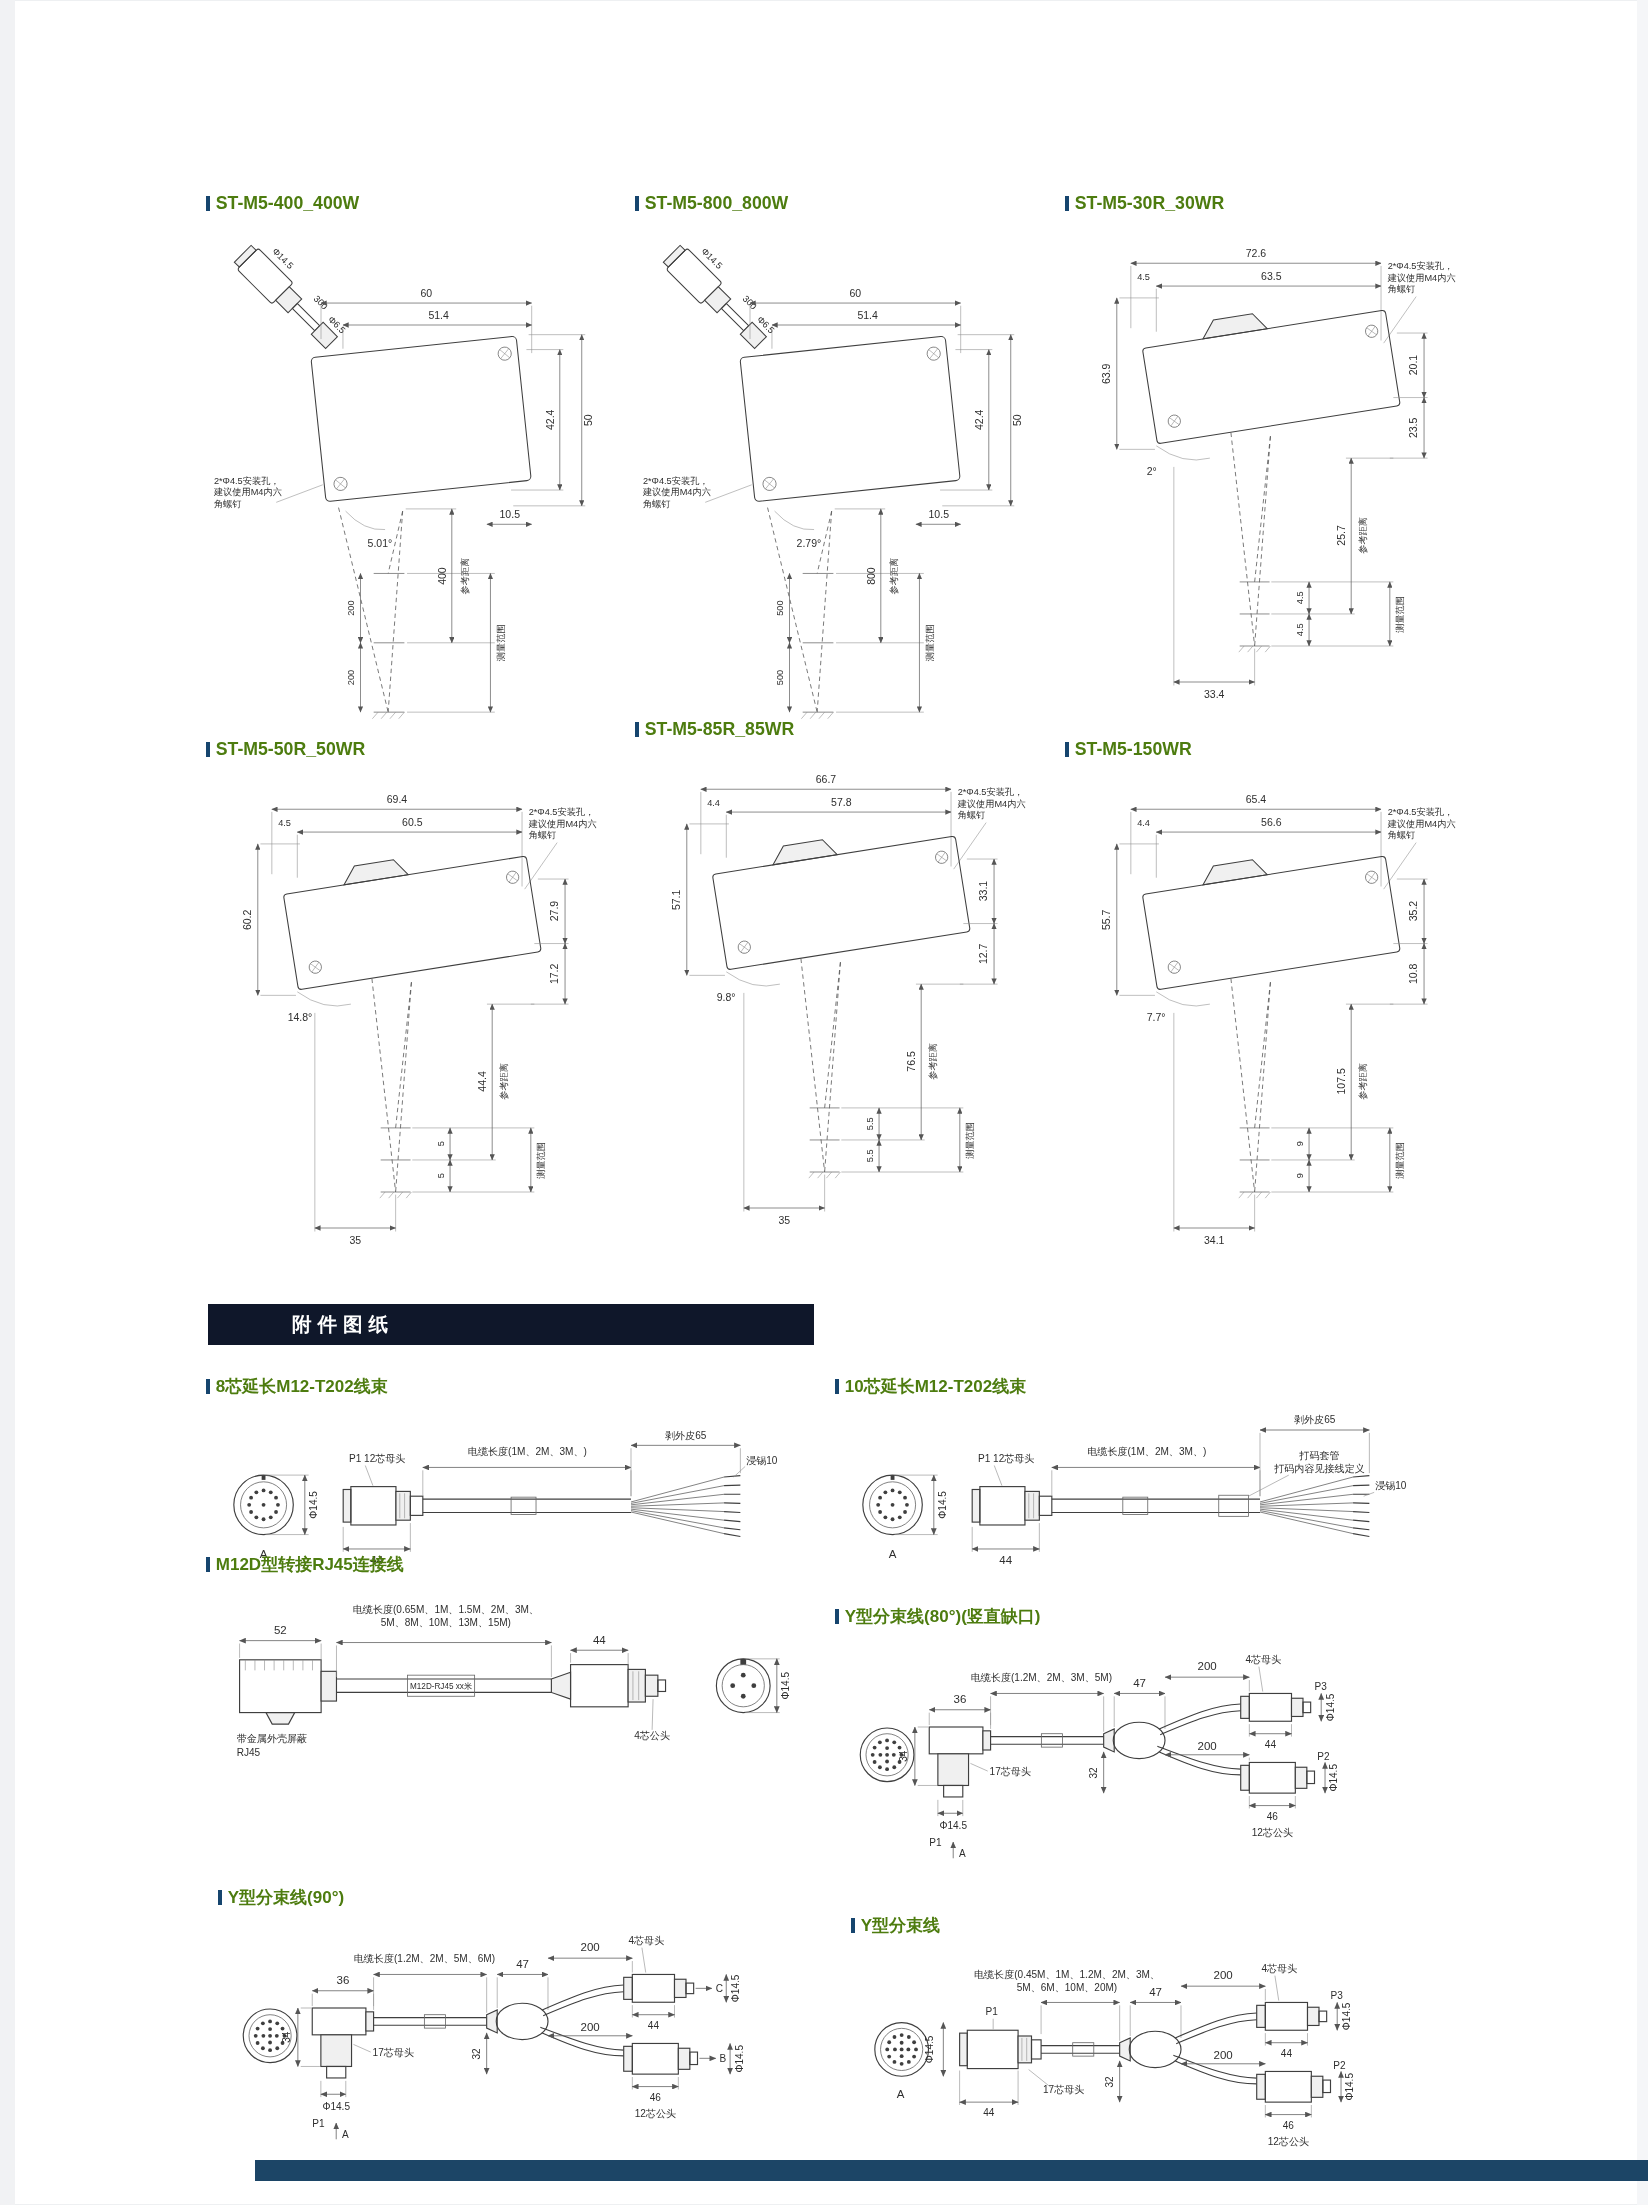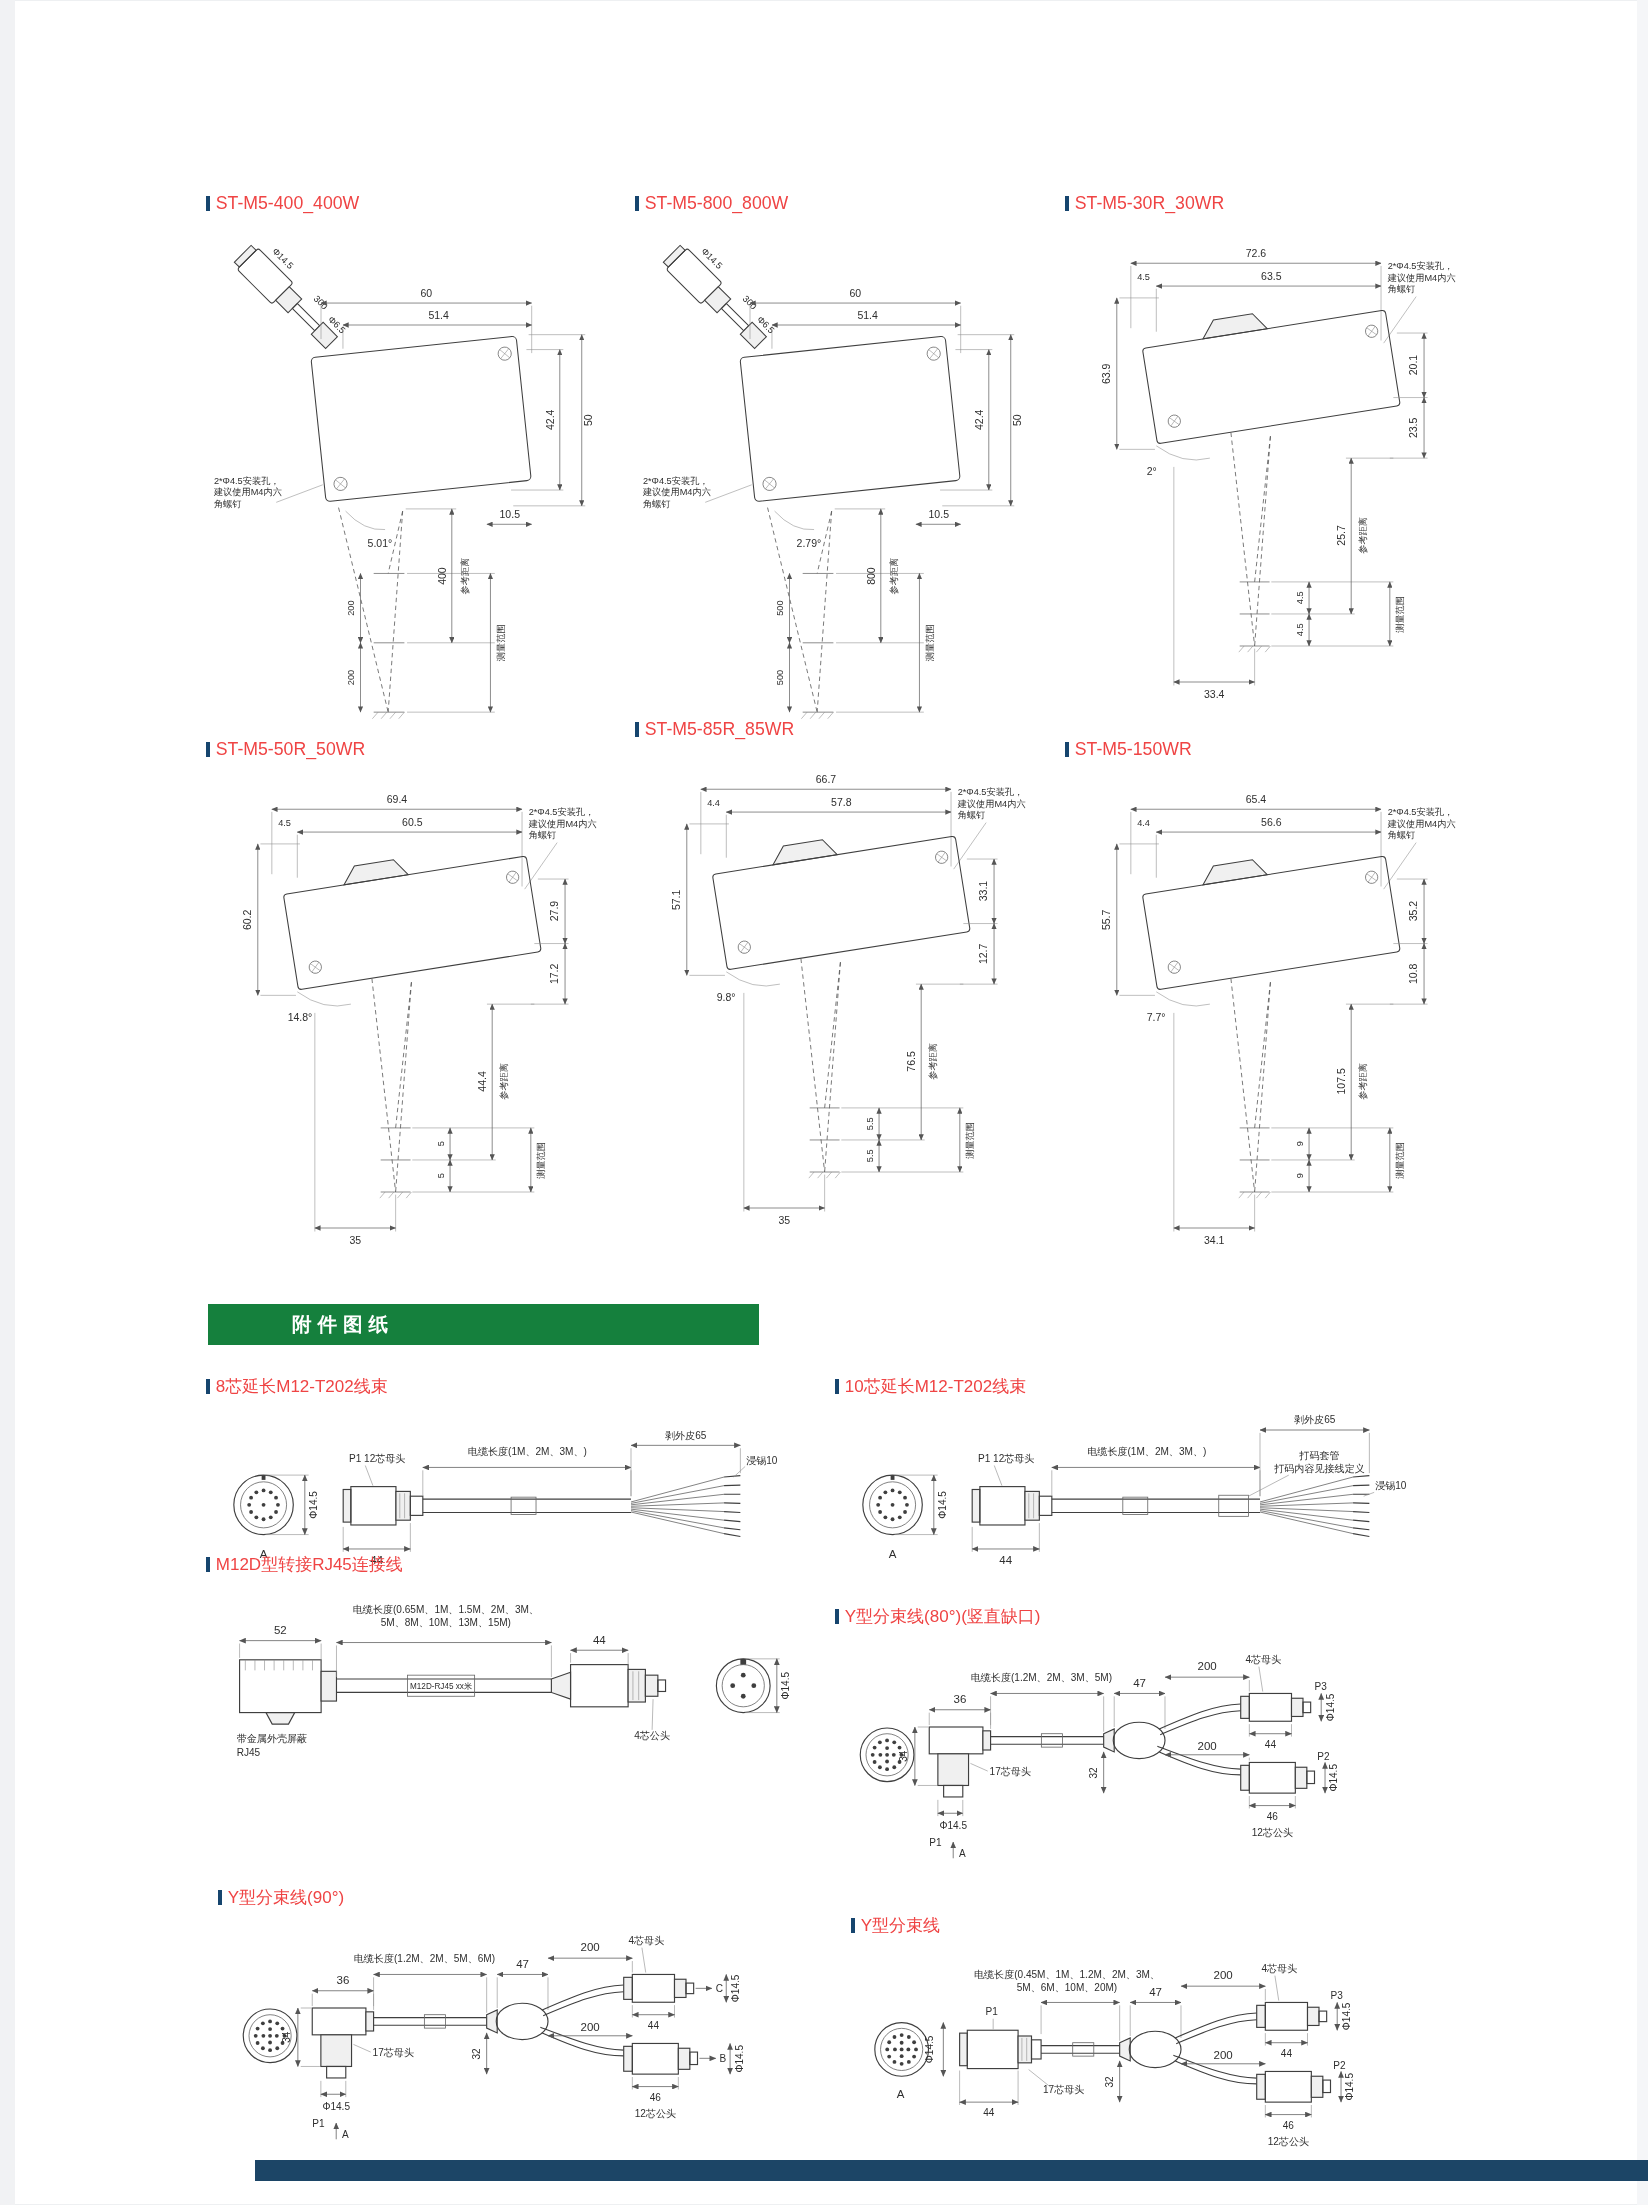--- a/index.html
+++ b/index.html
@@ -1,23 +1,23 @@
 <!DOCTYPE html>
 <html style="font-size:7.9px"><head>
 <meta charset="utf-8">
 <style>
   html,body{margin:0;padding:0;background:#e9ebee;font-family:"Liberation Sans",sans-serif;}
   .page{position:relative;width:1648px;height:2205px;background:#fff;overflow:hidden;box-shadow:inset 0 0 0 1px #eef0f2;}
   .edge-l{position:absolute;left:0;top:0;bottom:0;width:14.7px;background:#f1f2f4;}
   .edge-r{position:absolute;right:0;top:0;bottom:0;width:10.8px;background:#f5f6f8;}
   .blk{position:absolute;}
-  .blk-title{display:flex;align-items:center;font-weight:normal;font-size:17.7px;color:#ef4444;margin-bottom:6.9px;white-space:nowrap;text-align:right;}
+  .blk-title{display:flex;align-items:center;font-weight:bold;font-size:17.7px;color:#4d7c0f;margin-bottom:6.9px;white-space:nowrap;text-align:right;}
   .blk-title.acc{font-size:17px;}
   .tbar{display:inline-block;width:3.9px;height:15.7px;background:#16456e;margin-right:5.9px;flex:0 0 auto;}
-  .section-bar{position:absolute;left:208px;top:1304px;width:551px;height:41px;background:#15803d;color:#ffffff;
+  .section-bar{position:absolute;left:208px;top:1304px;width:606px;height:41px;background:#0f172a;color:#ffffff;
     font-size:19.6px;font-weight:bold;letter-spacing:5.9px;display:flex;align-items:center;padding-left:84px;box-sizing:border-box;}
   .footer-bar{position:absolute;left:255px;top:2160px;width:1393px;height:20.6px;background:#1c4566;}
   svg.draw{display:block;overflow:visible;}
   svg .ln{stroke:#3f3f3f;stroke-width:2.4;fill:none;}
   svg .fg{fill:#f0f0f0;}
   svg .dim{stroke:#666;stroke-width:1.7;fill:none;}
   svg .ext{stroke:#8f8f8f;stroke-width:1.3;fill:none;}
   svg .dsh{stroke:#555;stroke-width:1.8;fill:none;stroke-dasharray:10 8;}
   svg .ar{marker-start:url(#mS);marker-end:url(#mE);}
   svg .ae{marker-end:url(#mE);}

